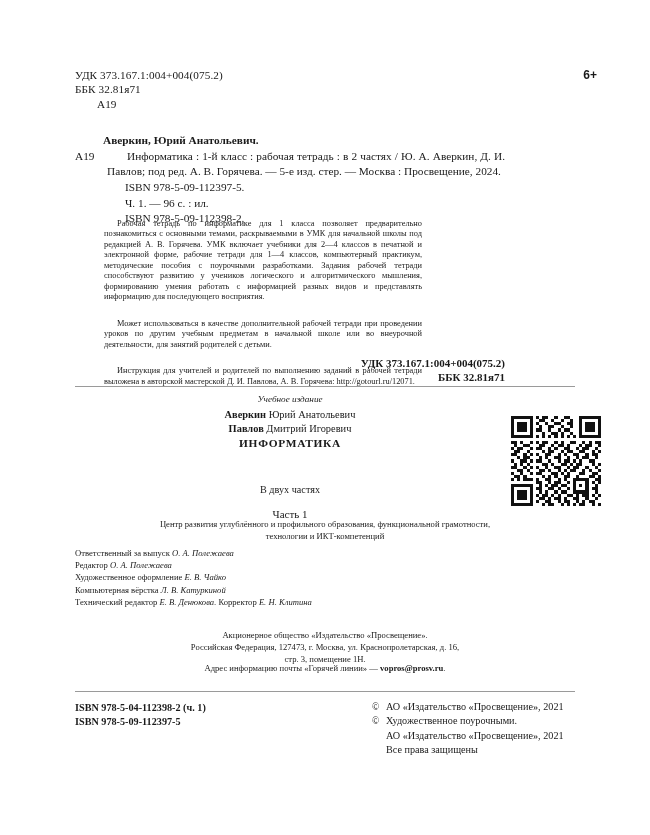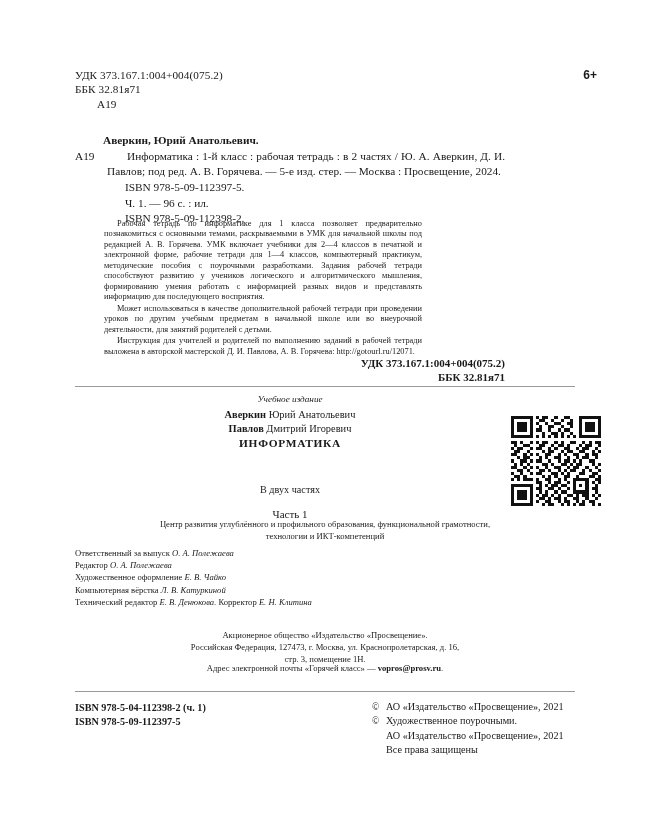--- a/index.html
+++ b/index.html
@@ -84,21 +84,21 @@
     top: 219px;
     width: 318px;
     font-size: 8.35px;
     line-height: 1.255;
     text-align: justify;
   }
   .annot p {
     margin: 0 0 0 0;
     text-indent: 13px;
   }
-  .annot p + p { margin-top: 1px; }
+  .annot p + p { margin-top: 16px; }
 
   
   .udk-repeat {
     position: absolute;
     left: 75px;
     top: 356px;
     width: 430px;
     text-align: right;
     font-size: 11px;
     font-weight: bold;
@@ -597,21 +597,21 @@
   </div>
 
 
   <div class="publisher">
     <div>Акционерное общество «Издательство «Просвещение».</div>
     <div>Российская Федерация, 127473, г. Москва, ул. Краснопролетарская, д. 16,</div>
     <div>стр. 3, помещение 1Н.</div>
   </div>
 
   <div class="email">
-    <span>Адрес электронной почты «Горячей класс» — </span><b>vopros@prosv.ru</b><span>.</span>
+    <span>Адрес информацию почты «Горячей линии» — </span><b>vopros@prosv.ru</b><span>.</span>
   </div>
 
   <div class="rule rule-bottom"></div>
 
   <div class="isbn-footer">
     <div>ISBN 978-5-04-112398-2 (ч. 1)</div>
     <div>ISBN 978-5-09-112397-5</div>
   </div>
 
   <div class="copyright">

